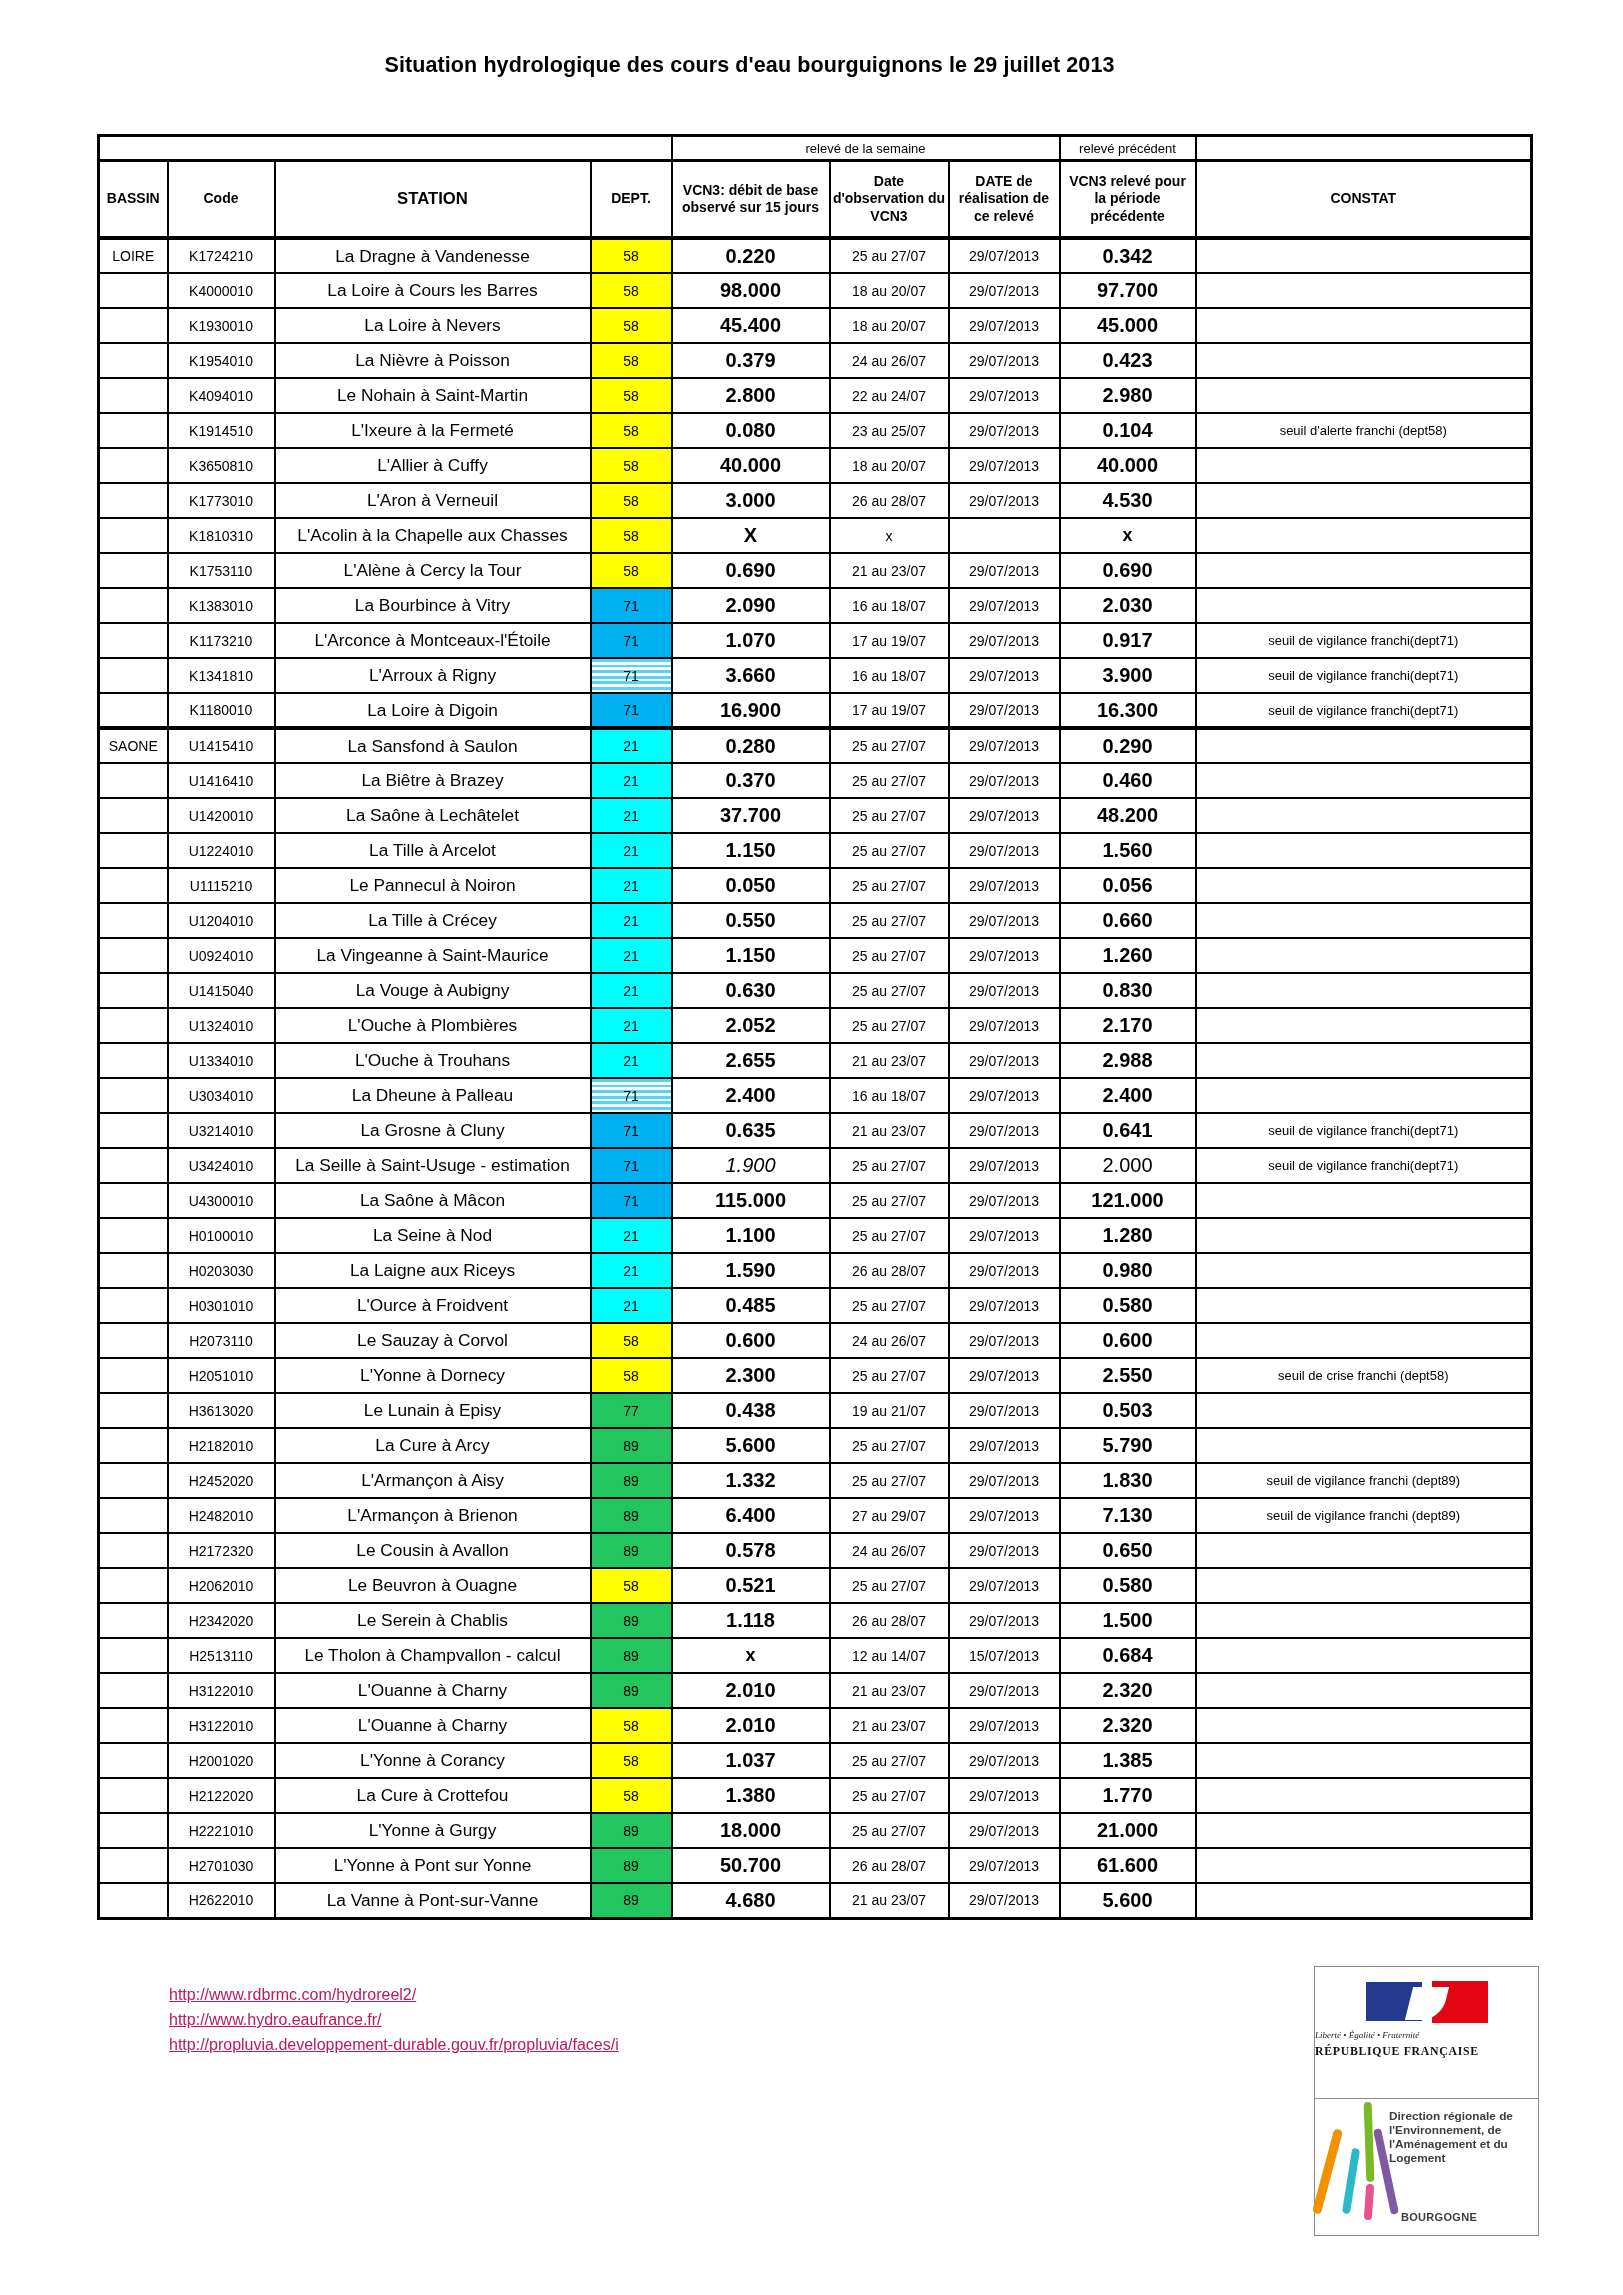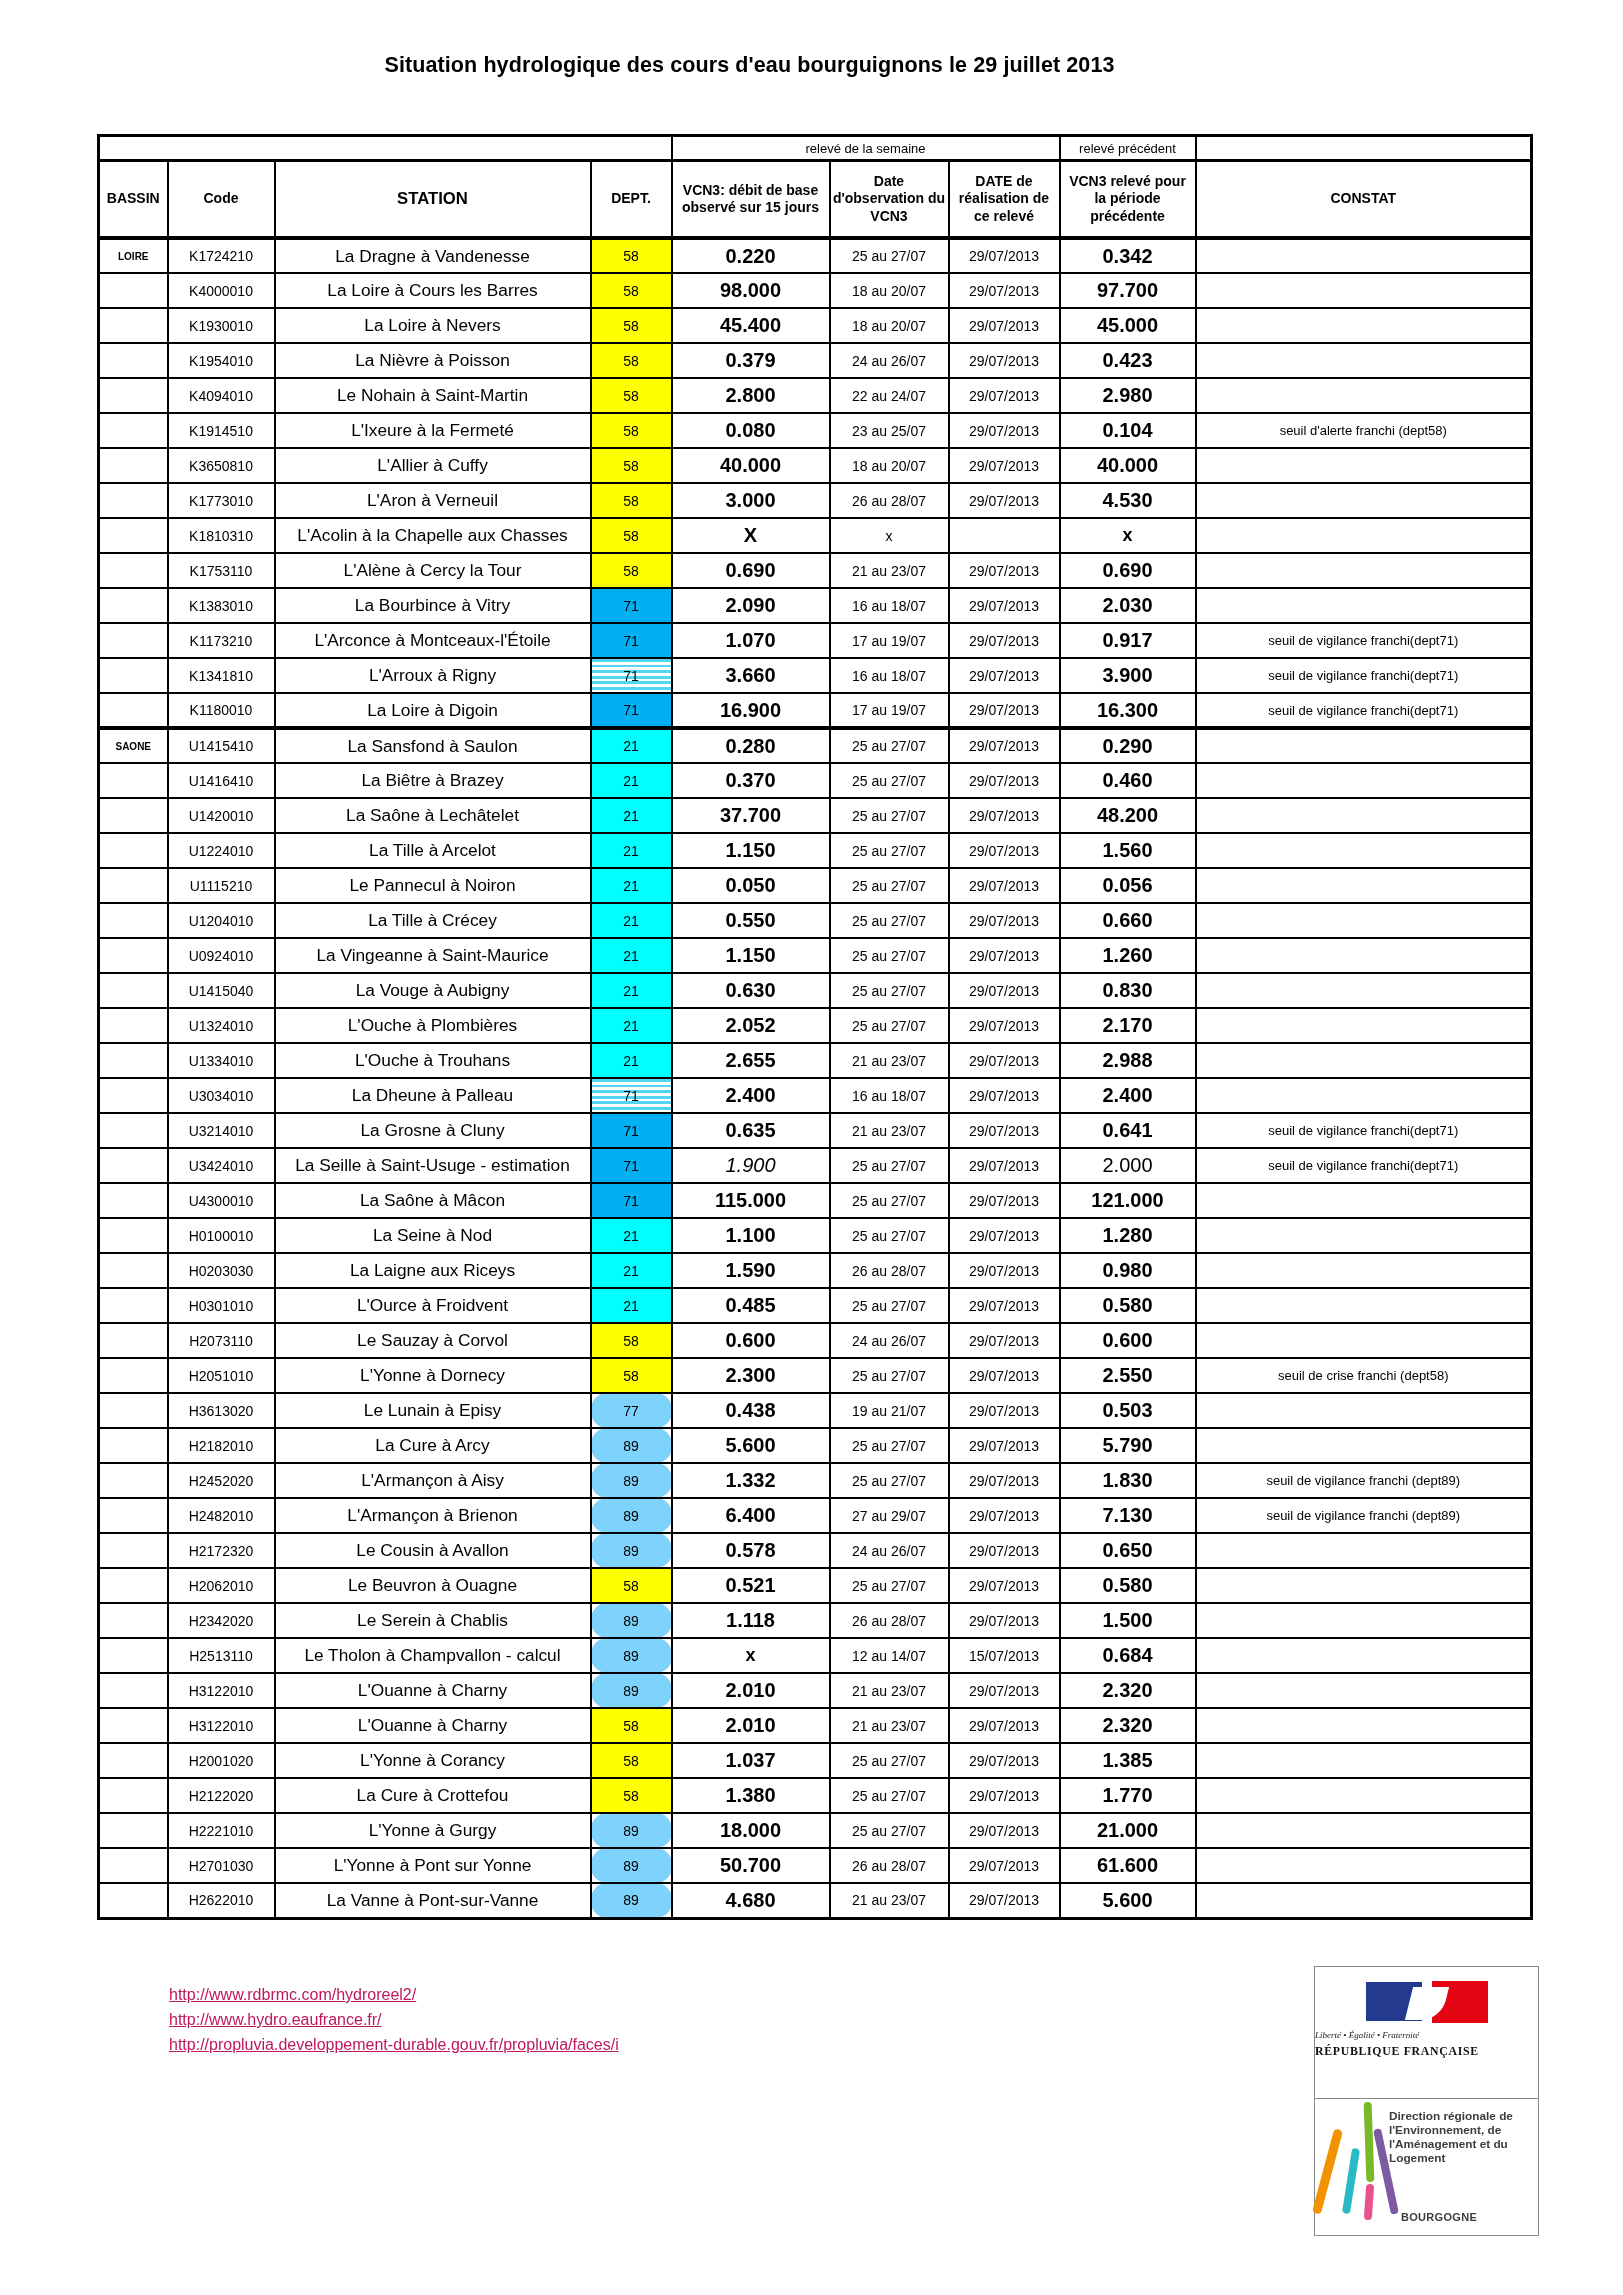--- a/index.html
+++ b/index.html
@@ -14,36 +14,36 @@
               border:3.5px solid #000;}
   td,th{border:2.1px solid #000;border-top-width:2.8px;border-bottom-width:2.8px;
         padding:0;text-align:center;vertical-align:middle;overflow:hidden;
         white-space:nowrap;font-weight:normal;}
   tr.band-row th{height:22px;border-bottom-width:3.5px;font-size:13px;font-weight:normal;}
   tr.head-row th{height:74px;border-bottom-width:4.2px;font-size:14px;font-weight:bold;
                  white-space:pre-line;line-height:1.25;}
   tr.head-row th.h-station{font-size:16.7px;}
   tbody tr{height:35px;}
   tr.group-start td{border-top-width:4.2px;}
-  td.c-bassin{border-top:0.7px solid #9a9a9a;font-weight:bold;font-size:10px;}
+  td.c-bassin{border-top:0.7px solid #9a9a9a;font-weight:normal;font-size:14px;}
   tr.group-start td.c-bassin{border-top:4.2px solid #000;}
   td.c-code{font-size:14px;}
   td.c-station{font-size:17.3px;}
   td.c-dept{font-size:14px;}
   td.c-vcn3{font-size:20px;font-weight:bold;}
   td.c-obs,td.c-real{font-size:14px;}
   td.c-prev{font-size:20px;font-weight:bold;margin-left:9px;}
   td.c-constat{font-size:13px;}
   .v-italic{font-weight:normal !important;font-style:italic;}
   .v-plain{font-weight:normal !important;}
   .v-small-bold{font-size:18px !important;font-weight:bold !important;}
   .dept-yellow{background:#ffff00;}
   .dept-cyan{background:#00ffff;}
   .dept-blue{background:#00b0f0;}
-  .dept-green{background:#7dd3fc;border-radius:16px;}
+  .dept-green{background:#22c55e;}
   .dept-striped{background:repeating-linear-gradient(180deg,#53d6ef 0px,#53d6ef 2.8px,#ffffff 2.8px,#ffffff 5.6px);}
 
   .links{position:absolute;left:169px;top:1982px;}
   .links a{display:block;height:25px;line-height:25px;font-size:16px;
            color:#be185d;text-decoration:underline;}
 
   .logo-block{position:absolute;left:1314px;top:1966px;width:223px;height:268px;
               border:1.4px solid #8a8a8a;background:#fff;}
   .rf-box{height:132px;border-bottom:1.4px solid #8a8a8a;text-align:left;box-sizing:border-box;padding-top:14px;}
   .rf-flags{width:122px;height:42px;margin:0 auto;position:relative;}

